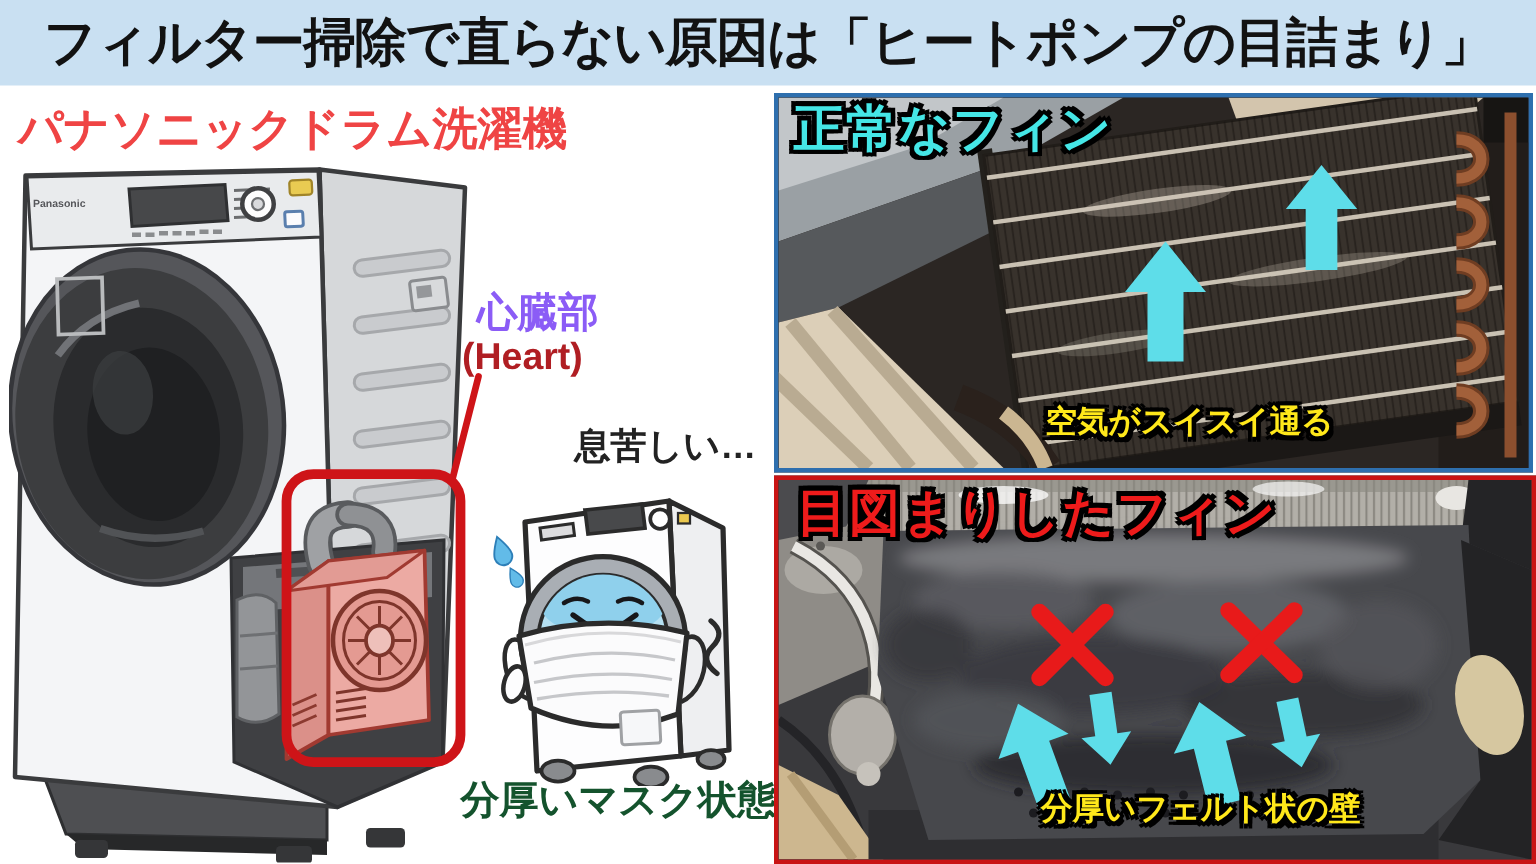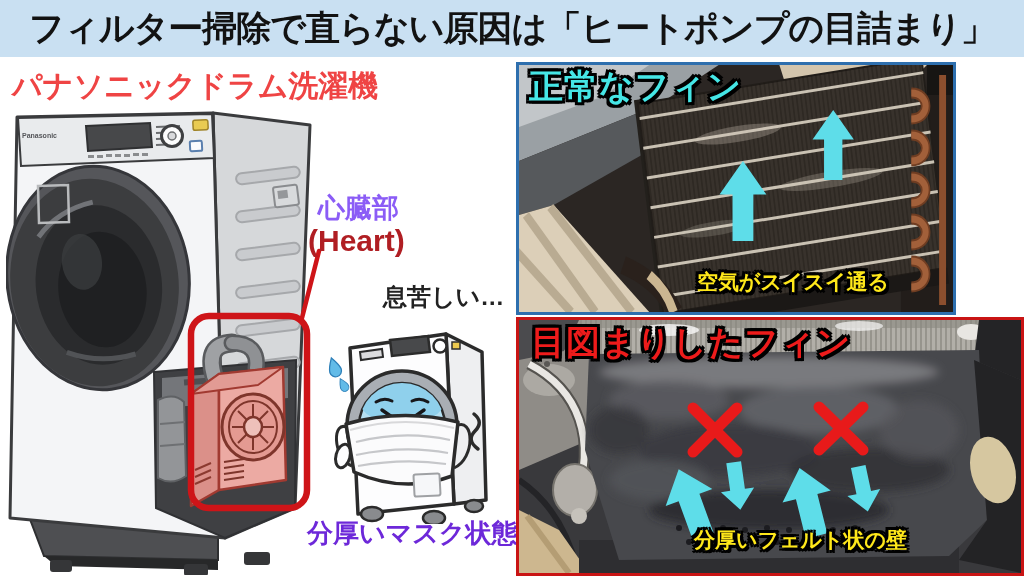--- a/index.html
+++ b/index.html
@@ -19,31 +19,31 @@
   
   .heading{
     position:absolute;left:12px;top:66px;font-size:30px;font-weight:900;color:#ef4444;white-space:nowrap;
   }
   .machine-svg{position:absolute;left:6px;top:110px;width:330px;height:465px;}
   .char-svg{position:absolute;left:326px;top:306px;width:184px;height:218px;}
   .heart-label{
     position:absolute;left:318px;top:194px;font-size:27px;font-weight:900;color:#8b5cf6;white-space:nowrap;line-height:1.05;
   }
   .heart-sub{
-    position:absolute;left:308px;top:224px;font-size:30px;font-weight:900;color:#b01e23;white-space:nowrap;
+    position:absolute;left:308px;top:224px;font-size:25px;font-weight:900;color:#b01e23;white-space:nowrap;
   }
   .suffering{
     position:absolute;left:383px;top:281px;font-size:24px;font-weight:900;color:#222;white-space:nowrap;
   }
   .mask-state{
-    position:absolute;left:307px;top:516px;font-size:26px;font-weight:900;color:#6d28d9;white-space:nowrap;
+    position:absolute;left:307px;top:516px;font-size:26px;font-weight:900;color:#14532d;white-space:nowrap;
   }
   
   figure{margin:0;padding:0;position:absolute;overflow:hidden;}
-  .fig-top{left:516px;top:62px;width:440px;height:253px;border:3px solid #2e6fae;background:#2b2623;text-align:center;}
+  .fig-top{left:516px;top:62px;width:506px;height:253px;border:3px solid #2e6fae;background:#2b2623;text-align:center;}
   .fig-bottom{left:516px;top:317px;width:508px;height:259px;border:3px solid #c91414;background:#39393c;}
   figure svg{display:block;width:100%;height:100%;}
   .ov{position:absolute;white-space:nowrap;font-weight:900;line-height:1;}
   .outlined{
     text-shadow:
       -3px -3px 0 #000, 3px -3px 0 #000, -3px 3px 0 #000, 3px 3px 0 #000,
       -3px 0 0 #000, 3px 0 0 #000, 0 -3px 0 #000, 0 3px 0 #000,
       -2px -2px 0 #000, 2px 2px 0 #000;
   }
   .fig-title-cyan{left:10px;top:4px;font-size:34px;color:#45e6e6;letter-spacing:1px;}

